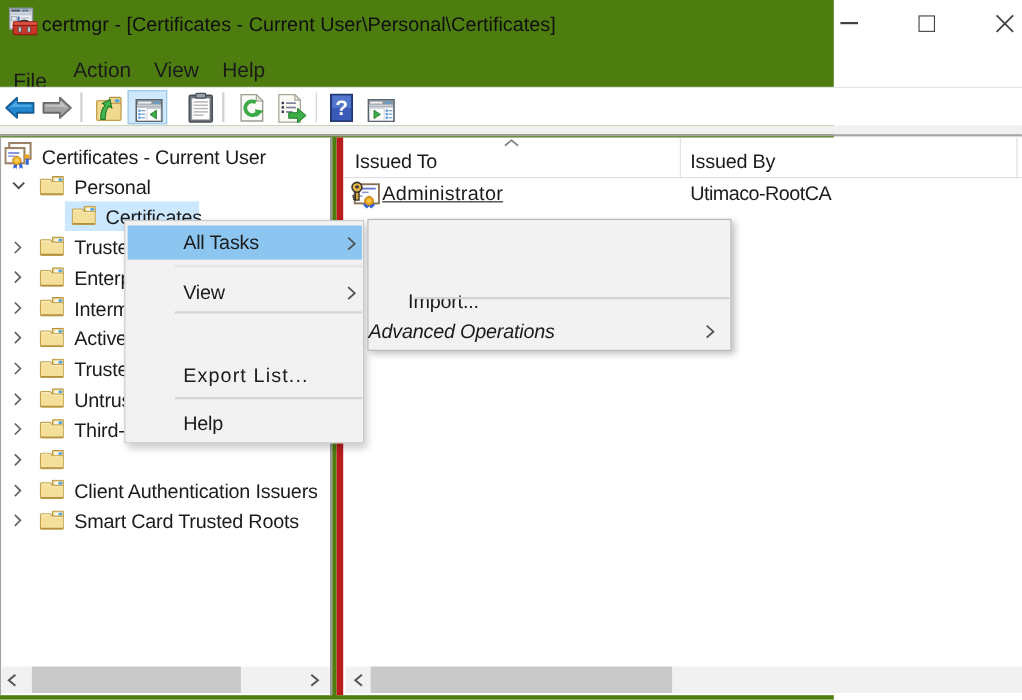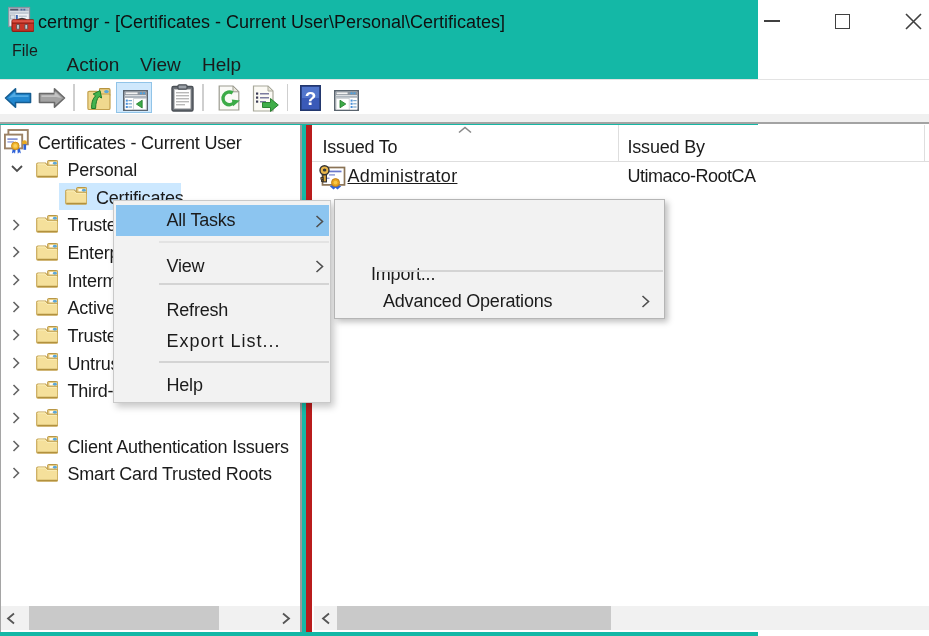--- a/index.html
+++ b/index.html
@@ -1,18 +1,18 @@
 <!DOCTYPE html>
 <html><head>
 <meta charset="utf-8">
 <style>
   * { margin:0; padding:0; box-sizing:border-box; }
   html,body { width:929px; height:636px; background:#fff; overflow:hidden; }
   body { font-family:"Liberation Sans", sans-serif; color:#1b1b1b; }
-  #win { position:absolute; left:0; top:0; width:758px; height:636px; background:#14b8a6; }
+  #win { position:absolute; left:0; top:0; width:758px; height:636px; background:#4d7c0f; }
   .abs { position:absolute; }
   .t18 { font-size:18px; line-height:21px; letter-spacing:-0.2px; white-space:nowrap; }
 </style>
 </head>
 <body>
 <div id="win">
 
   <svg class="abs" style="left:6px;top:4px;" width="28" height="29" viewBox="0 0 28 29">
 <rect x="2.8" y="3.5" width="20.7" height="19" fill="#eef0f3" stroke="#8a94a2" stroke-width="1.3"></rect>
 <rect x="3.4" y="4.1" width="19.4" height="3" fill="#a8b2c0"></rect>
@@ -31,21 +31,21 @@
 <rect x="18.9" y="20.4" width="2.8" height="4.8" rx="0.6" fill="#c8ccd0" stroke="#4a4a4a" stroke-width="0.8"></rect>
 </svg>
   <div class="abs" style="left:38px;top:11px;font-size:18px;line-height:22px;letter-spacing:0;white-space:nowrap;color:#101010;">certmgr - [Certificates - Current User\Personal\Certificates]</div>
 
   <div class="abs" style="left:764px;top:20px;width:16px;height:2px;background:#404040;"></div>
   <div class="abs" style="left:835px;top:14px;width:15px;height:15px;border:1.6px solid #404040;"></div>
   <svg class="abs" style="left:905px;top:13px;" width="17" height="17">
       <path d="M1 1 L16 16 M16 1 L1 16" stroke="#404040" stroke-width="1.6"></path>
     </svg>
 
-  <div class="abs" style="left:12px;top:40px;font-size:16px;line-height:22px;white-space:nowrap;">File</div>
+  <div class="abs" style="left:12px;top:64px;font-size:19px;line-height:22px;white-space:nowrap;">File</div>
   <div class="abs" style="left:66.5px;top:53.5px;font-size:19px;line-height:22px;white-space:nowrap;">Action</div>
   <div class="abs" style="left:140px;top:53.5px;font-size:19px;line-height:22px;white-space:nowrap;">View</div>
   <div class="abs" style="left:202px;top:53.5px;font-size:19px;line-height:22px;white-space:nowrap;">Help</div>
 
   <div class="abs" style="left:0;top:79px;width:929px;height:35px;border-top:1px solid #e3e3e3;background:#fff;"></div>
   <div class="abs" style="left:73px;top:84px;width:1.5px;height:27px;background:#cfcfcf;"></div>
   <div class="abs" style="left:202px;top:84px;width:1.5px;height:27px;background:#cfcfcf;"></div>
   <div class="abs" style="left:286.5px;top:84px;width:1.5px;height:27px;background:#cfcfcf;"></div>
   <div class="abs" style="left:116px;top:82px;width:36px;height:31px;background:#cfe8fc;border:1px solid #91c4e8;"></div>
   <div class="abs" id="tb-icons" style="left:0;top:79px;width:929px;height:35px;">
@@ -347,29 +347,28 @@
     <div class="abs t18" style="left:2.5px;top:4.4px;width:213px;height:31px;background:#8cc5f0;line-height:31px;padding-left:50.5px;">All Tasks</div>
     <svg class="abs" style="left:201px;top:14px;" width="9" height="13">
         <path d="M1.5 1 L7.5 6.5 L1.5 12" stroke="#4f4f4f" stroke-width="1.6" fill="none"></path>
       </svg>
     <div class="abs" style="left:45.5px;top:40.4px;width:170px;height:1.5px;background:#e3e3e3;"></div>
     <div class="abs t18" style="left:2.5px;top:49.8px;width:213px;height:31px;line-height:31px;padding-left:50.5px;">View</div>
     <svg class="abs" style="left:201px;top:59.4px;" width="9" height="13">
         <path d="M1.5 1 L7.5 6.5 L1.5 12" stroke="#4f4f4f" stroke-width="1.6" fill="none"></path>
       </svg>
     <div class="abs" style="left:45.5px;top:82px;width:170px;height:1.5px;background:#d4d4d4;"></div>
-    <div class="abs t18" style="left:2.5px;top:94.2px;width:213px;height:31px;line-height:31px;padding-left:50.5px;">Refresh</div>
     <div class="abs t18" style="left:2.5px;top:124.9px;width:213px;height:31px;line-height:31px;padding-left:50.5px;letter-spacing:1px;">Export List...</div>
     <div class="abs" style="left:45.5px;top:160.3px;width:170px;height:1.5px;background:#d4d4d4;"></div>
     <div class="abs t18" style="left:2.5px;top:169.3px;width:213px;height:31px;line-height:31px;padding-left:50.5px;">Help</div>
   </div>
 
   <div class="abs" id="smenu" style="left:334px;top:199px;width:331px;height:119.5px;background:#f2f2f2;border:1px solid #b5b5b5;box-shadow:3px 3px 6px rgba(0,0,0,0.25);z-index:11;">
 
     <div class="abs t18" style="left:0;top:38.3px;width:329px;height:31.3px;line-height:31.3px;padding-left:36px;margin-top:21px;">Import...</div>
     <div class="abs" style="left:42px;top:70.2px;width:286px;height:1.5px;background:#d4d4d4;"></div>
-    <div class="abs t18" style="left:0;top:85.9px;width:329px;height:31.3px;line-height:31.3px;padding-left:48px;">Advanced Operations</div>
+    <div class="abs t18" style="left:0;top:85.9px;width:329px;height:31.3px;line-height:31.3px;font-style:italic;">Advanced Operations</div>
     <svg class="abs" style="left:306px;top:95px;" width="9" height="13">
         <path d="M1.5 1 L7.5 6.5 L1.5 12" stroke="#4f4f4f" stroke-width="1.6" fill="none"></path>
       </svg>
   </div>
 
 </div>
 
 </body></html>

